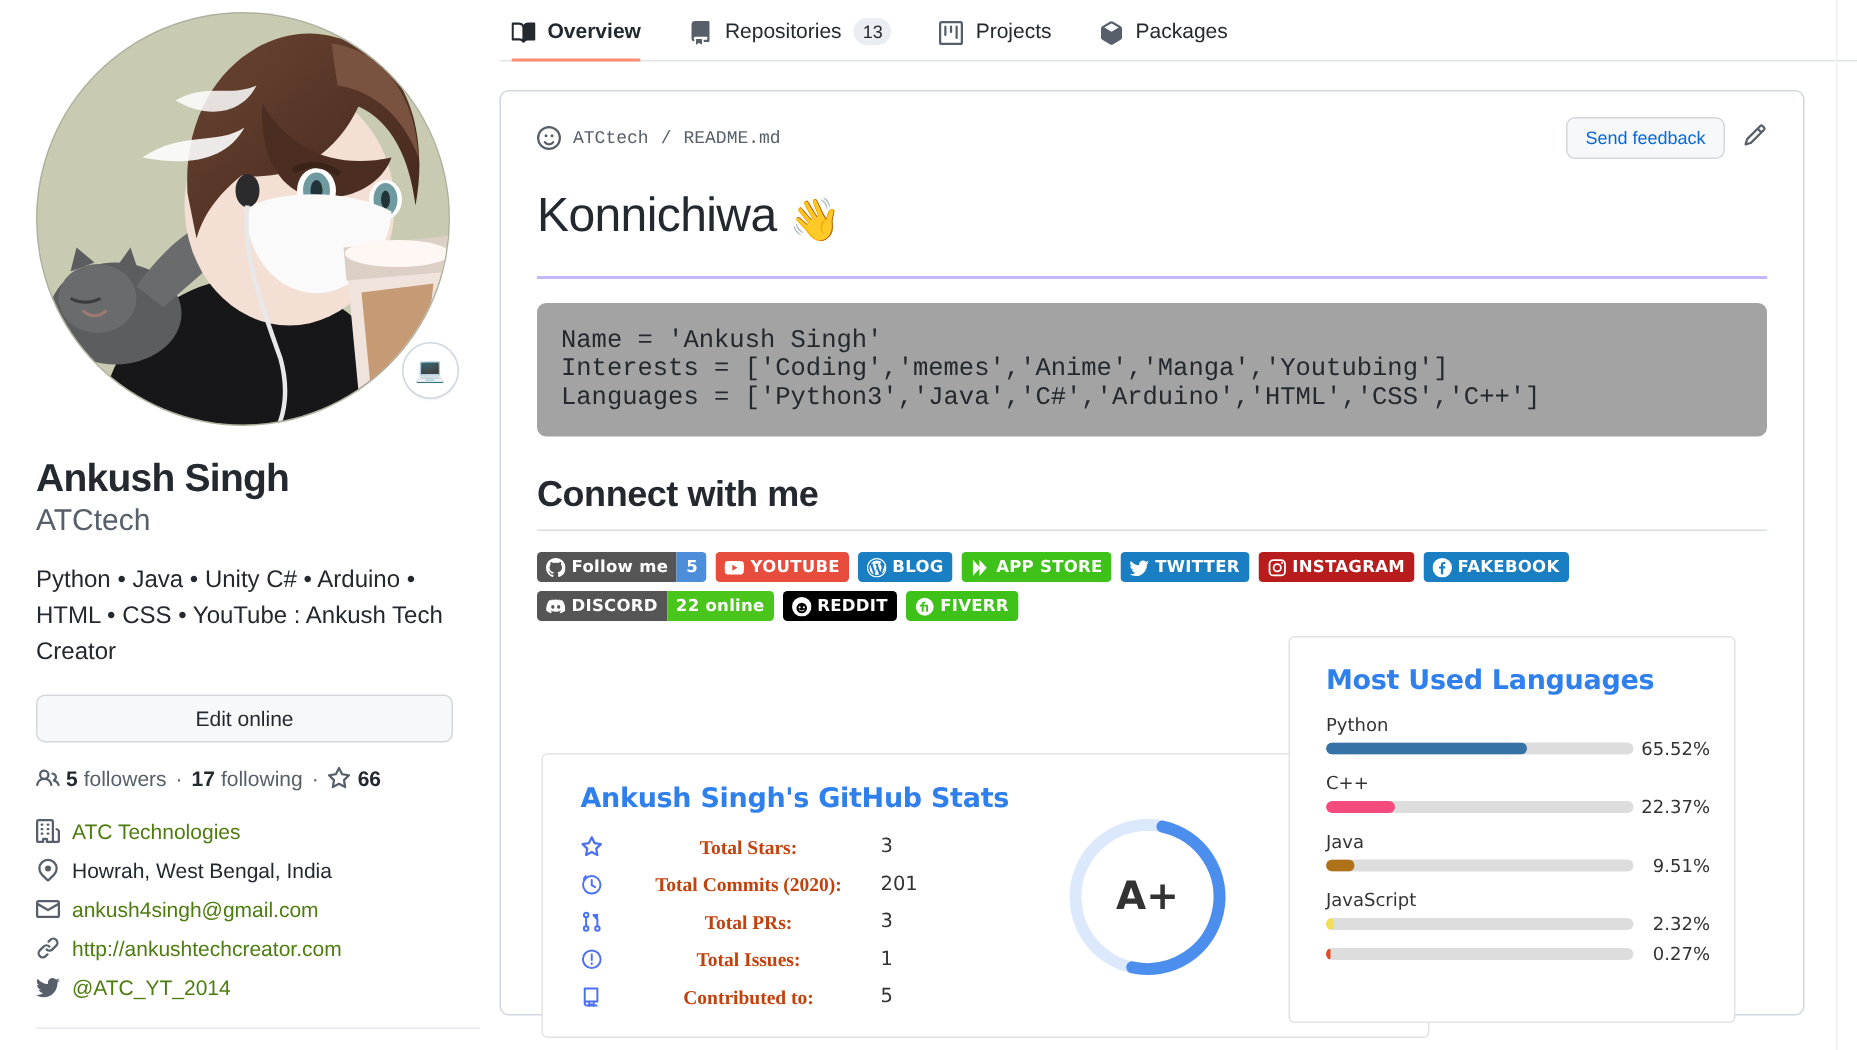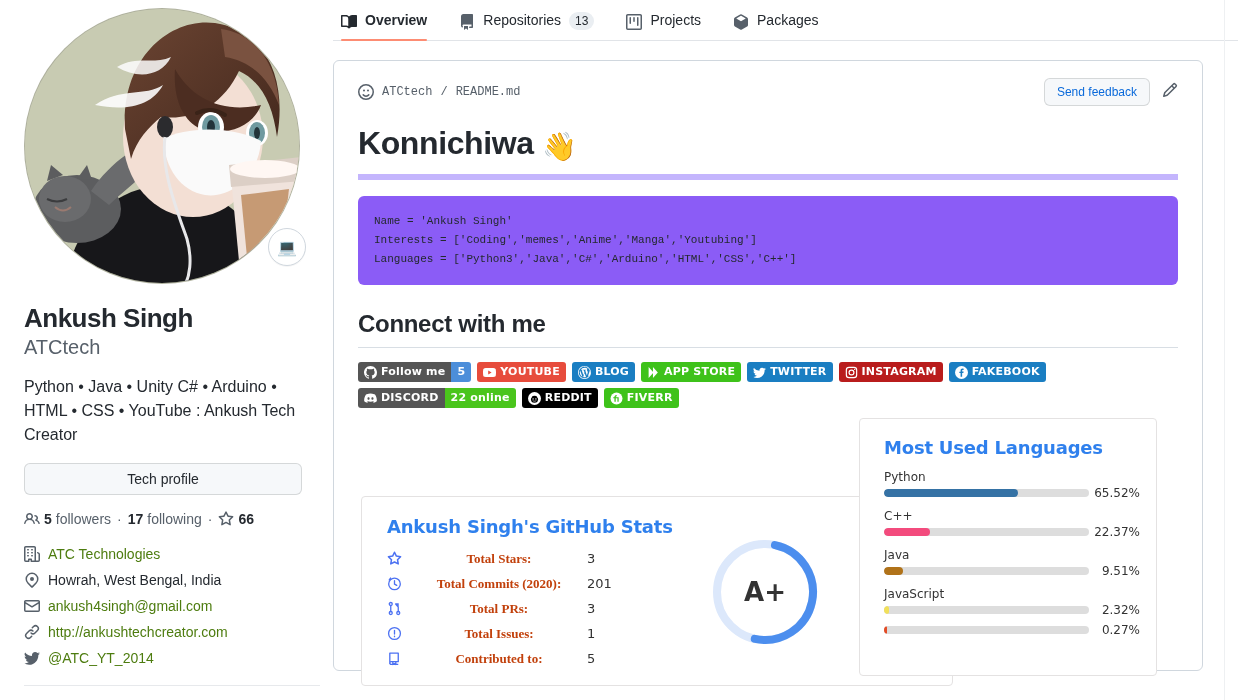--- a/index.html
+++ b/index.html
@@ -89,28 +89,28 @@
   .readme-actions { display:flex; align-items:center; gap:12px; }
   .send-feedback {
     font-size:12px; line-height:20px; padding:3px 12px;
     color:#0969da; background:#f6f8fa; border:1px solid rgba(27,31,36,0.15);
     border-radius:6px; cursor:pointer; font-weight:500;
   }
   .pencil { cursor:pointer; }
   .pencil svg { fill:#57606a; }
 
   h1.md-h1 {
-    font-size:32px; line-height:1.25; font-weight:700; margin:16px 0 0;
-    padding-bottom:10px; border-bottom:6px solid #c4b5fd; letter-spacing:-0.4px;
+    font-size:32px; line-height:1.25; font-weight:400; margin:16px 0 0;
+    padding-bottom:20px; border-bottom:2px solid #c4b5fd; letter-spacing:-0.4px;
   }
   .wave { font-size:28px; vertical-align:-2px; }
   pre.code {
-    background:#8b5cf6; border-radius:6px; padding:16px;
+    background:#a3a3a3; border-radius:6px; padding:16px;
     margin:16px 0 0; font-family:"Liberation Mono", monospace;
-    font-size:11px; line-height:19px; color:#24292f; overflow:hidden;
+    font-size:17px; line-height:19px; color:#24292f; overflow:hidden;
     white-space:pre;
   }
   h2.md-h2 {
     font-size:24px; line-height:1.25; font-weight:600; margin:24px 0 0;
     padding-bottom:8px; border-bottom:1px solid #d8dee4; letter-spacing:-0.3px;
   }
 
   
   .badges { margin-top:14px; display:flex; flex-wrap:wrap; gap:6px 6px; width:830px; }
   .badge {
@@ -268,21 +268,21 @@
         </svg>
       </div>
       <div class="status-btn">
         <span>💻</span>
       </div>
     </div>
 
     <h1 class="fullname">Ankush Singh</h1>
     <div class="username">ATCtech</div>
     <div class="bio">Python • Java • Unity C# • Arduino • HTML • CSS • YouTube : Ankush Tech Creator</div>
-    <div class="edit-profile">Tech profile</div>
+    <div class="edit-profile">Edit online</div>
 
     <div class="follow-line">
       <svg width="16" height="16" viewBox="0 0 16 16">
           <path d="M5.5 3.5a2 2 0 100 4 2 2 0 000-4zM2 5.5a3.5 3.5 0 115.898 2.549 5.507 5.507 0 013.034 4.084.75.75 0 11-1.482.235 4.001 4.001 0 00-7.9 0 .75.75 0 01-1.482-.236A5.507 5.507 0 013.102 8.05 3.49 3.49 0 012 5.5zM11 4a.75.75 0 100 1.5 1.5 1.5 0 01.666 2.844.75.75 0 00-.416.672v.352a.75.75 0 00.574.73c1.2.289 2.162 1.2 2.522 2.372a.75.75 0 101.434-.44 5.01 5.01 0 00-2.56-3.012A3 3 0 0011 4z"></path>
         </svg>
       <b>5</b>
       <span>followers</span>
       <span class="sep">·</span>
       <b>17</b>
       <span>following</span>

